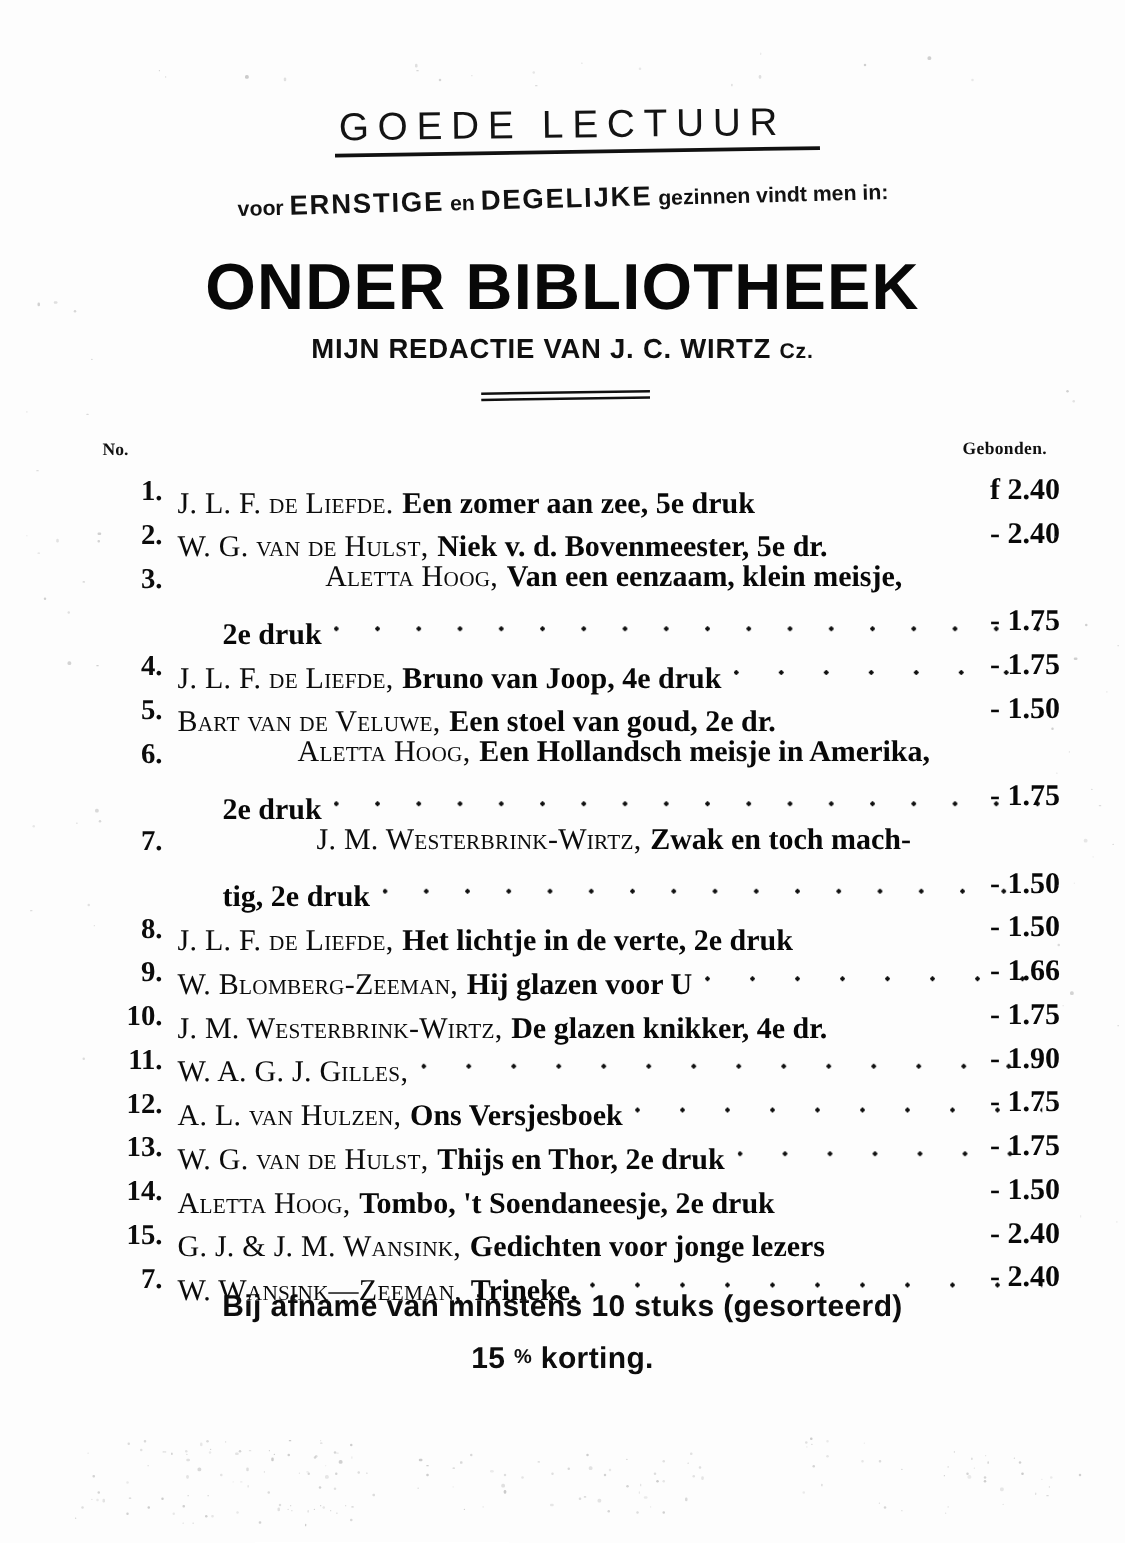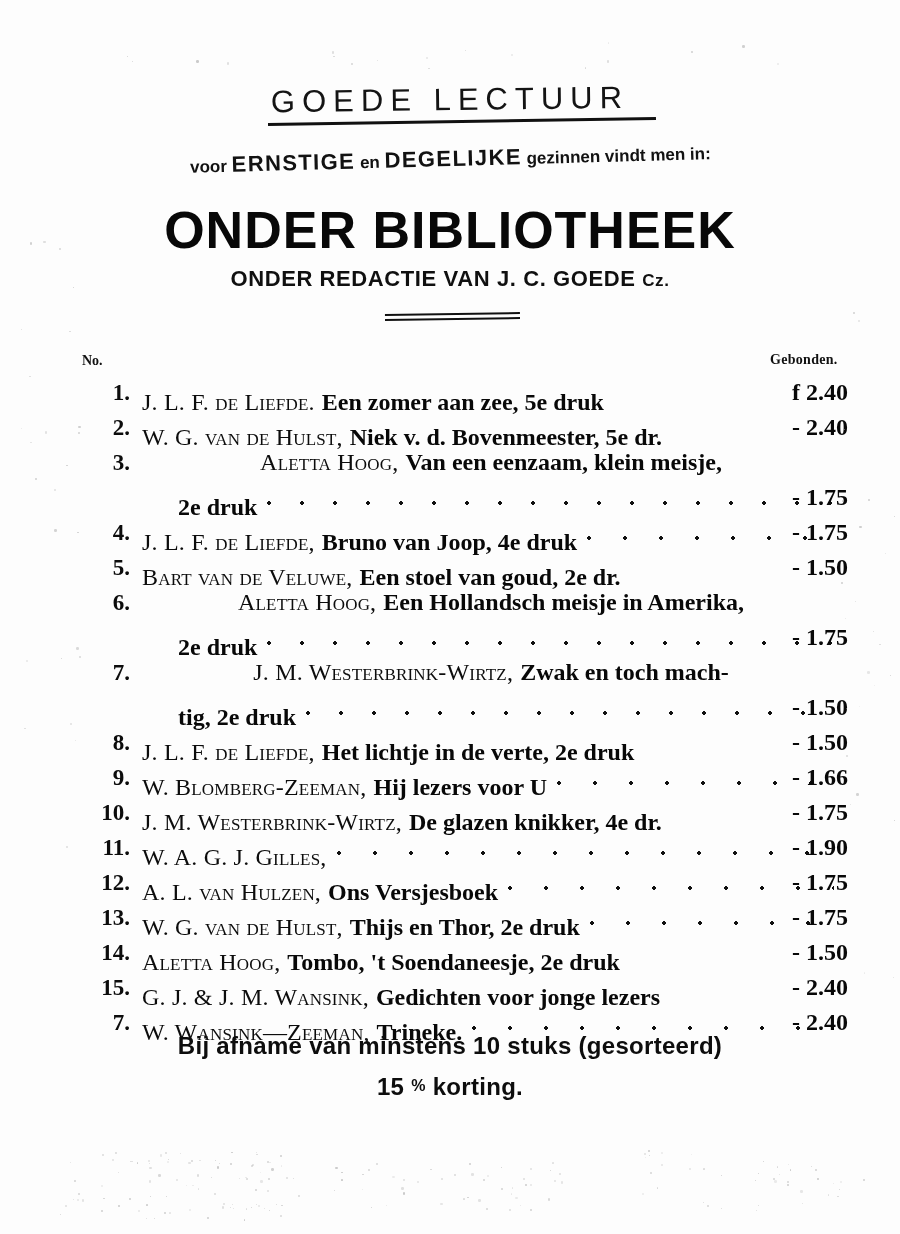--- a/index.html
+++ b/index.html
@@ -271,21 +271,21 @@
       <span class="goede-lectuur">GOEDE LECTUUR</span>
     </div>
     <div class="goede-rule"></div>
 
     <div class="subtitle-wrap">
       <span class="subtitle"><span class="sm">voor </span><span class="lg">ERNSTIGE</span><span class="sm"> en </span><span class="lg">DEGELIJKE</span><span class="sm"> gezinnen vindt men in:</span></span>
     </div>
 
     <div class="main-title">ONDER BIBLIOTHEEK</div>
 
-    <div class="redactie"><span>ONDER REDACTIE VAN  J. C. GOEDE </span><span class="suffix">Cz.</span></div>
+    <div class="redactie"><span>MIJN REDACTIE VAN  J. C. WIRTZ </span><span class="suffix">Cz.</span></div>
 
     <div class="divider">
         <i></i>
         <i></i>
       </div>
   </div>
 
   <div class="col-head-no">No.</div>
   <div class="col-head-geb">Gebonden.</div>
 
@@ -391,21 +391,21 @@
             <span class="leader none"></span>
           </div>
           <div class="price"><span class="cur">-</span><span>1.50</span></div>
         </div>
       </div>
       <div class="entry">
         <div class="row">
           <div class="num">9.</div>
           <div class="body">
             <span class="author">W. Blomberg-Zeeman,</span>
-            <span class="title">Hij lezers voor U</span>
+            <span class="title">Hij glazen voor U</span>
             <span class="leader short"></span>
           </div>
           <div class="price"><span class="cur">-</span><span>1.66</span></div>
         </div>
       </div>
       <div class="entry">
         <div class="row">
           <div class="num">10.</div>
           <div class="body">
             <span class="author">J. M. Westerbrink-Wirtz,</span>

